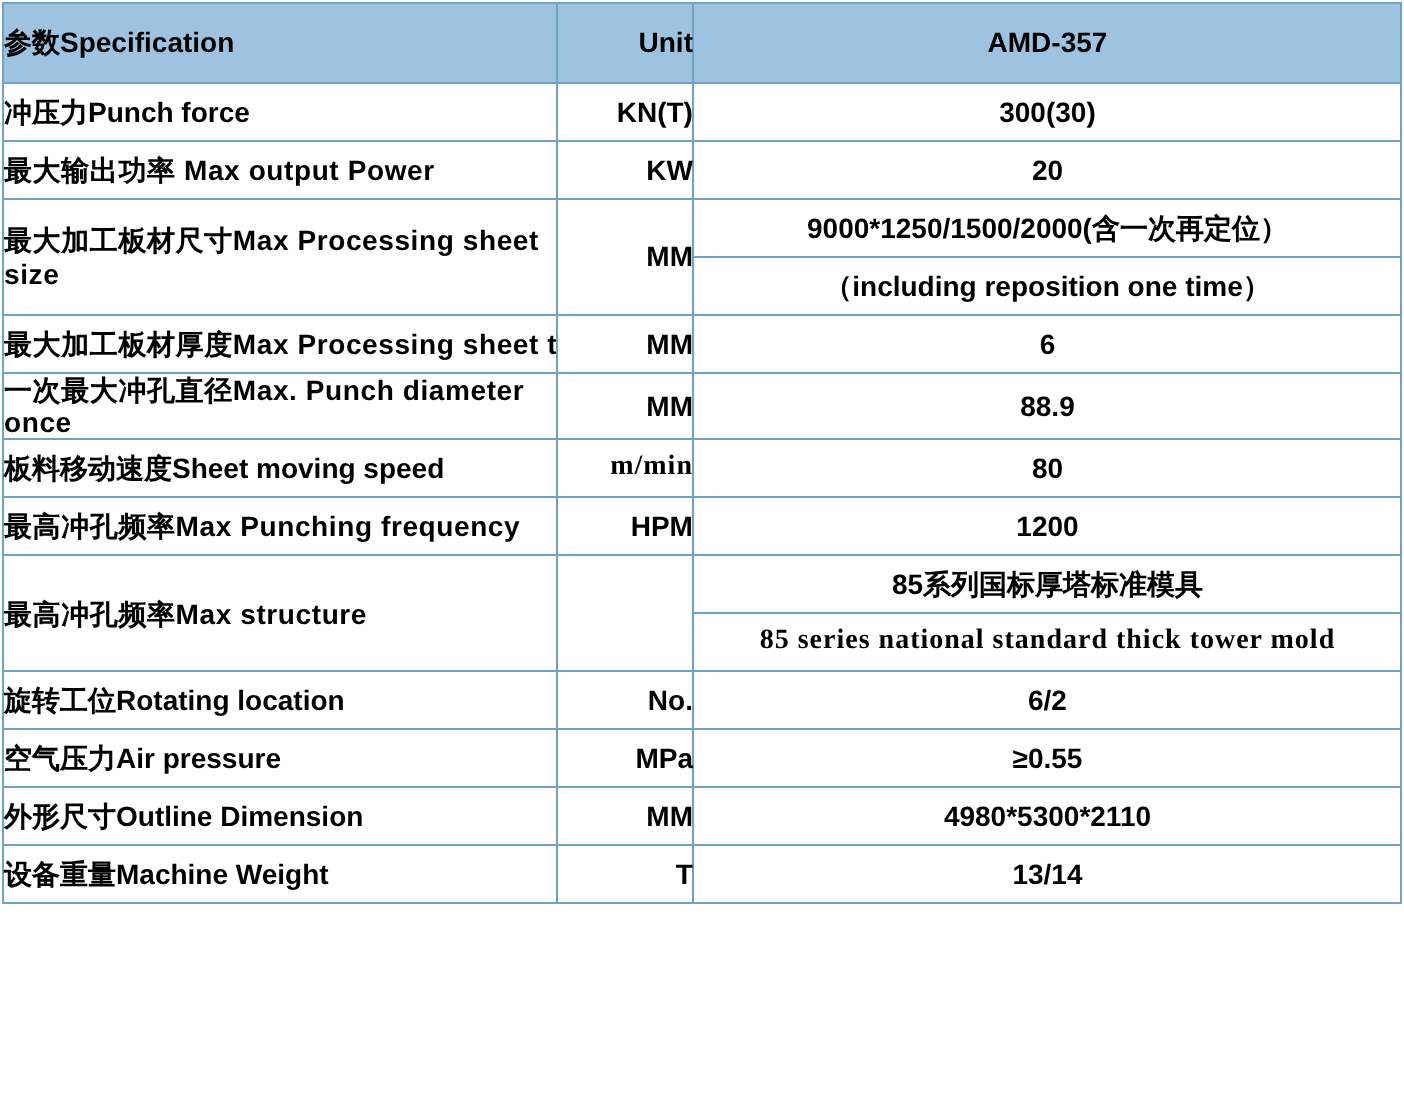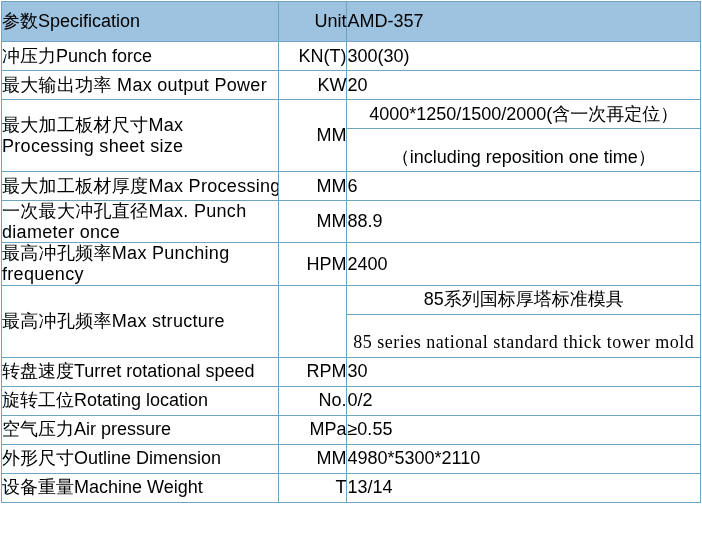--- a/index.html
+++ b/index.html
@@ -16,54 +16,54 @@
   }
   table.spec {
     border-collapse: collapse;
     width: 700px;
     margin: 1px 0 0 1px;
     table-layout: fixed;
   }
   table.spec td, table.spec th {
     border: 1px solid #6fa3c4;
     padding: 0;
-    font-weight: normal;
-    font-size: 18px;
+    font-weight: bold;
+    font-size: 14px;
     line-height: 1.15;
     vertical-align: middle;
   }
   thead td {
     background: #9dc3e0;
     height: 39px;
   }
   .c-param {
     padding-left: 4px;
     text-align: left;
   }
   .c-unit {
     text-align: right;
   }
   .c-value {
-    text-align: left;
+    text-align: center;
   }
   thead .c-param { font-size: 13px; }
   thead .c-unit, thead .c-value { font-size: 13px; }
 
   tbody td { height: 28px; }
   tbody .c-param { padding-left: 4px; }
 
   .sub-split { padding: 0; }
   .sub-split .sub-row {
     display: flex;
     align-items: center;
     justify-content: center;
     height: 28px;
     border-bottom: 1px solid #6fa3c4;
   }
-  .sub-split .sub-row:last-child { border-bottom: none; margin-top: 14px; }
+  .sub-split .sub-row:last-child { border-bottom: none; }
 
   .mono-ish {
     font-family: "Liberation Serif", serif;
     letter-spacing: 0.5px;
   }
   .spaced {
     letter-spacing: 0.3px;
     margin-left: 36px;
   }
   .clip-text {
@@ -99,68 +99,68 @@
     <tr>
       <td class="c-param spaced">最大输出功率 Max  output  Power</td>
       <td class="c-unit">KW</td>
       <td class="c-value">20</td>
     </tr>
 
     <tr>
       <td class="c-param spaced">最大加工板材尺寸Max  Processing sheet size</td>
       <td class="c-unit">MM</td>
       <td class="c-value sub-split">
-        <div class="sub-row">4000*1250/1500/2000(含一次再定位）</div>
+        <div class="sub-row">9000*1250/1500/2000(含一次再定位）</div>
         <div class="sub-row">（including reposition one time）</div>
       </td>
     </tr>
 
     <tr>
       <td class="c-param spaced">
           <span class="clip-text">最大加工板材厚度Max  Processing sheet thickness</span>
         </td>
       <td class="c-unit">MM</td>
       <td class="c-value">6</td>
     </tr>
 
     <tr>
       <td class="c-param spaced">一次最大冲孔直径Max. Punch diameter  once</td>
       <td class="c-unit">MM</td>
       <td class="c-value">88.9</td>
     </tr>
 
+    <tr>
+      <td class="c-param">板料移动速度Sheet moving speed</td>
+      <td class="c-unit mono-ish">m/min</td>
+      <td class="c-value">80</td>
+    </tr>
 
     <tr>
       <td class="c-param spaced">最高冲孔频率Max  Punching frequency</td>
       <td class="c-unit">HPM</td>
-      <td class="c-value">2400</td>
+      <td class="c-value">1200</td>
     </tr>
 
 
 
     <tr>
       <td class="c-param spaced">最高冲孔频率Max  structure</td>
       <td class="c-unit"></td>
       <td class="c-value sub-split">
         <div class="sub-row">85系列国标厚塔标准模具</div>
         <div class="sub-row mono-ish">85 series national standard thick tower mold</div>
       </td>
     </tr>
 
-    <tr>
-      <td class="c-param">转盘速度Turret rotational speed</td>
-      <td class="c-unit">RPM</td>
-      <td class="c-value">30</td>
-    </tr>
 
 
     <tr>
       <td class="c-param">旋转工位Rotating location</td>
       <td class="c-unit">No.</td>
-      <td class="c-value">0/2</td>
+      <td class="c-value">6/2</td>
     </tr>
 
     <tr>
       <td class="c-param">空气压力Air pressure</td>
       <td class="c-unit">MPa</td>
       <td class="c-value">≥0.55</td>
     </tr>
 
     <tr>
       <td class="c-param">外形尺寸Outline Dimension</td>

